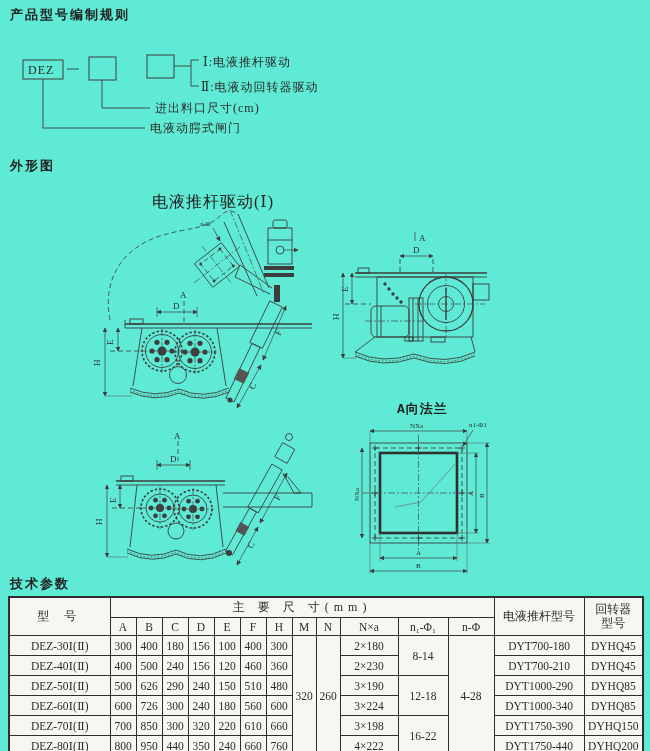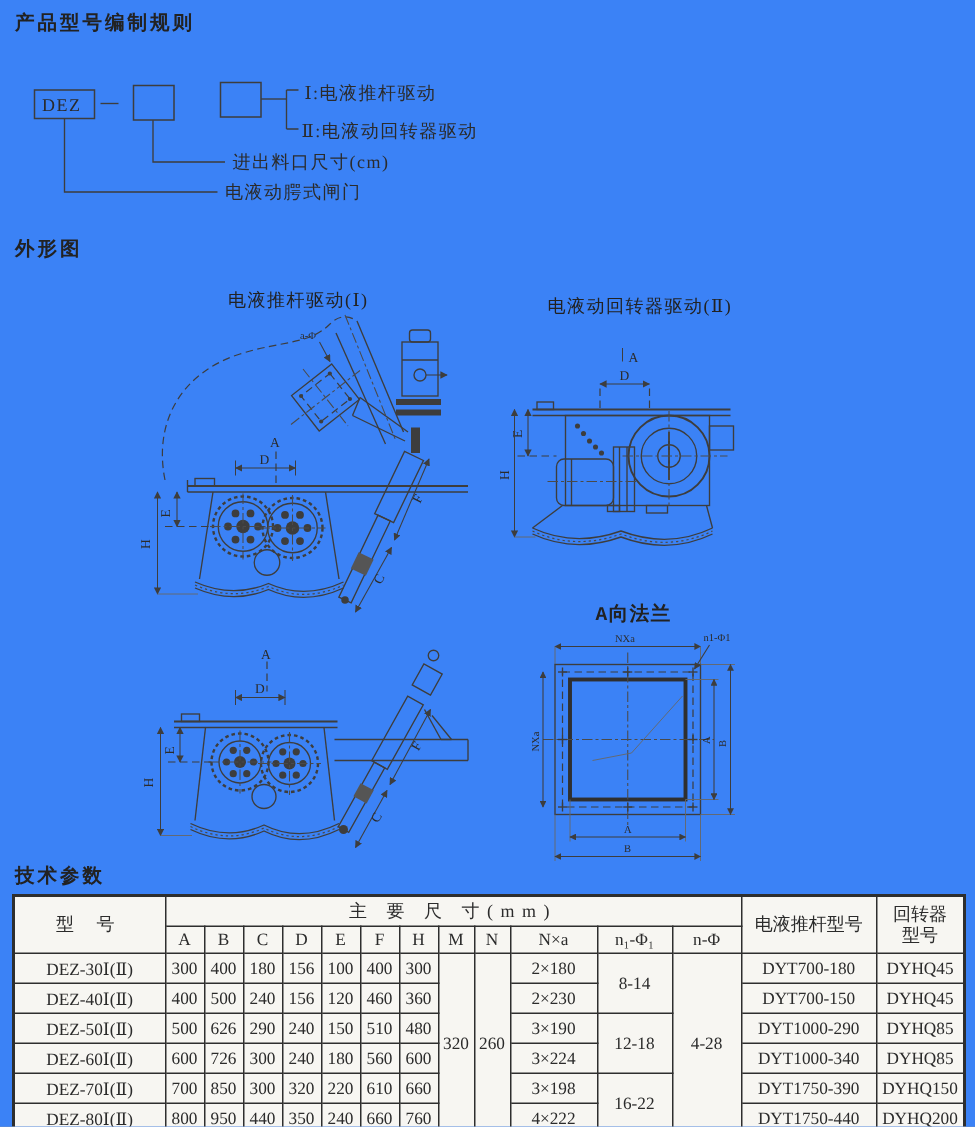--- a/index.html
+++ b/index.html
@@ -1,19 +1,19 @@
 <!DOCTYPE html>
 <html><head>
 <meta charset="utf-8">
 <style>
   html,body{margin:0;padding:0;}
   body{background:#9a9a9a;font-family:"Liberation Serif","DejaVu Serif",serif;}
-  .page{position:relative;width:650px;height:751px;background:#3b82f6;margin:0 auto;overflow:hidden;color:#2b2b2b;}
+  .page{position:relative;width:650px;height:751px;background:#5eead4;margin:0 auto;overflow:hidden;color:#2b2b2b;}
   .sec-title{position:absolute;font-size:13px;font-weight:bold;letter-spacing:2px;color:#222;}
-  .draw-title{position:absolute;font-size:12px;color:#222;letter-spacing:1px;}
+  .draw-title{position:absolute;font-size:16px;color:#222;letter-spacing:1px;}
   .flange-title{position:absolute;font-size:13px;font-weight:bold;color:#222;letter-spacing:1px;}
   svg{position:absolute;overflow:visible;}
   svg text{font-family:"Liberation Serif","DejaVu Serif",serif;fill:#2b2b2b;}
   .ln{stroke:#3d3d3d;stroke-width:0.9;fill:none;}
   .ln2{stroke:#3d3d3d;stroke-width:1.3;fill:none;}
   .thin{stroke:#666;stroke-width:0.6;fill:none;}
   .dash{stroke:#3d3d3d;stroke-width:0.8;fill:none;stroke-dasharray:5 3;}
   .cline{stroke:#4a4a4a;stroke-width:0.7;fill:none;stroke-dasharray:7 2 2 2;}
   .teeth{stroke:#3d3d3d;stroke-width:1.6;fill:none;stroke-dasharray:2.4 2;}
   .hatch{stroke:#4a4a4a;stroke-width:0.8;fill:none;stroke-dasharray:1.5 2;}
@@ -55,21 +55,20 @@
     <text class="mtxt" x="186" y="43">Ⅱ:电液动回转器驱动</text>
     <path class="ln" d="M 87,32 L 87,60 L 135,60"></path>
     <text class="mtxt" x="140" y="64">进出料口尺寸(cm)</text>
     <path class="ln" d="M 28,31 L 28,80 L 130,80"></path>
     <text class="mtxt" x="135" y="84">电液动腭式闸门</text>
   </svg>
 
   <div class="sec-title" style="left:10px;top:157px;text-align:right;">外形图</div>
 
   <div class="draw-title" style="left:152px;top:192px;">电液推杆驱动(Ⅰ)</div>
-  <div class="draw-title" style="left:365px;top:196px;">电液动回转器驱动(Ⅱ)</div>
 
   <svg style="left:80px;top:208px;" width="250" height="200" viewBox="0 0 250 200">
     <defs>
       <marker id="a1" viewBox="0 0 10 10" refX="9" refY="5" markerWidth="7" markerHeight="7" orient="auto-start-reverse">
         <path d="M0,0L10,5L0,10z" fill="#3d3d3d"></path>
       </marker>
     </defs>
     <path class="dash" d="M 30,112 C 22,72 42,40 80,28 C 108,19 126,22 140,8 C 146,2 152,2 158,6"></path>
     <line class="ln" x1="158" y1="6" x2="189" y2="80"></line>
     <line class="ln" x1="144" y1="14" x2="177" y2="88"></line>
@@ -402,21 +401,21 @@
         <tr>
           <td>DEZ-40Ⅰ(Ⅱ)</td>
           <td>400</td>
           <td>500</td>
           <td>240</td>
           <td>156</td>
           <td>120</td>
           <td>460</td>
           <td>360</td>
           <td>2×230</td>
-          <td>DYT700-150</td>
+          <td>DYT700-210</td>
           <td>DYHQ45</td>
         </tr>
         <tr>
           <td>DEZ-50Ⅰ(Ⅱ)</td>
           <td>500</td>
           <td>626</td>
           <td>290</td>
           <td>240</td>
           <td>150</td>
           <td>510</td>

